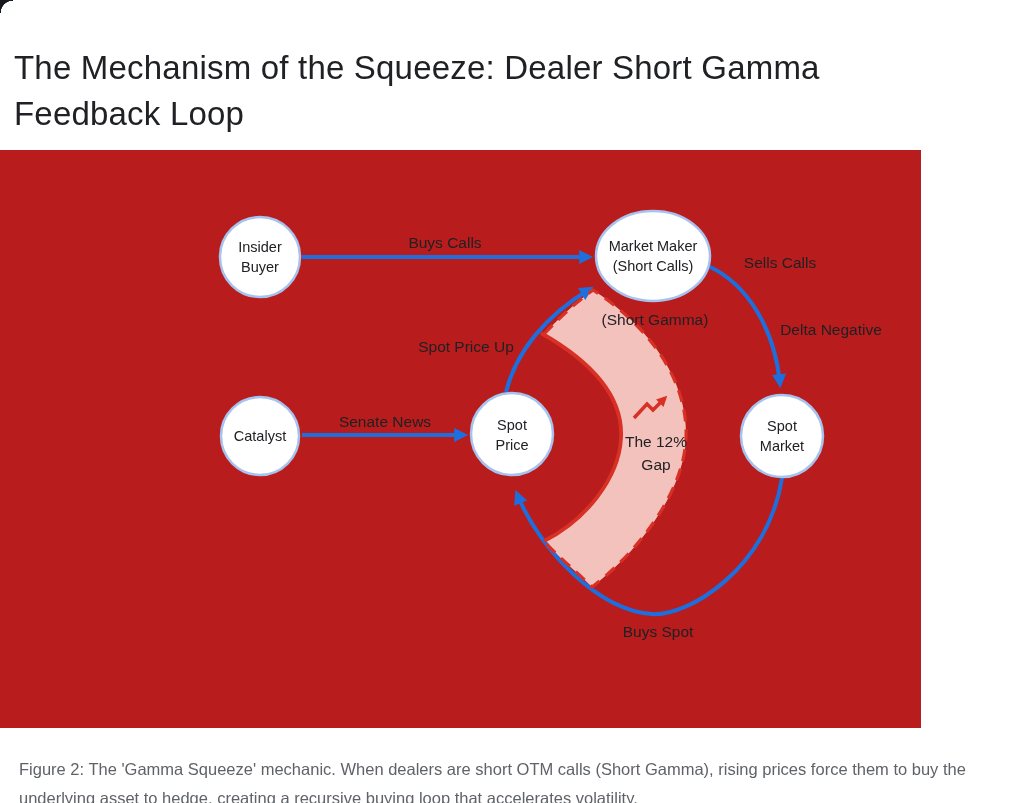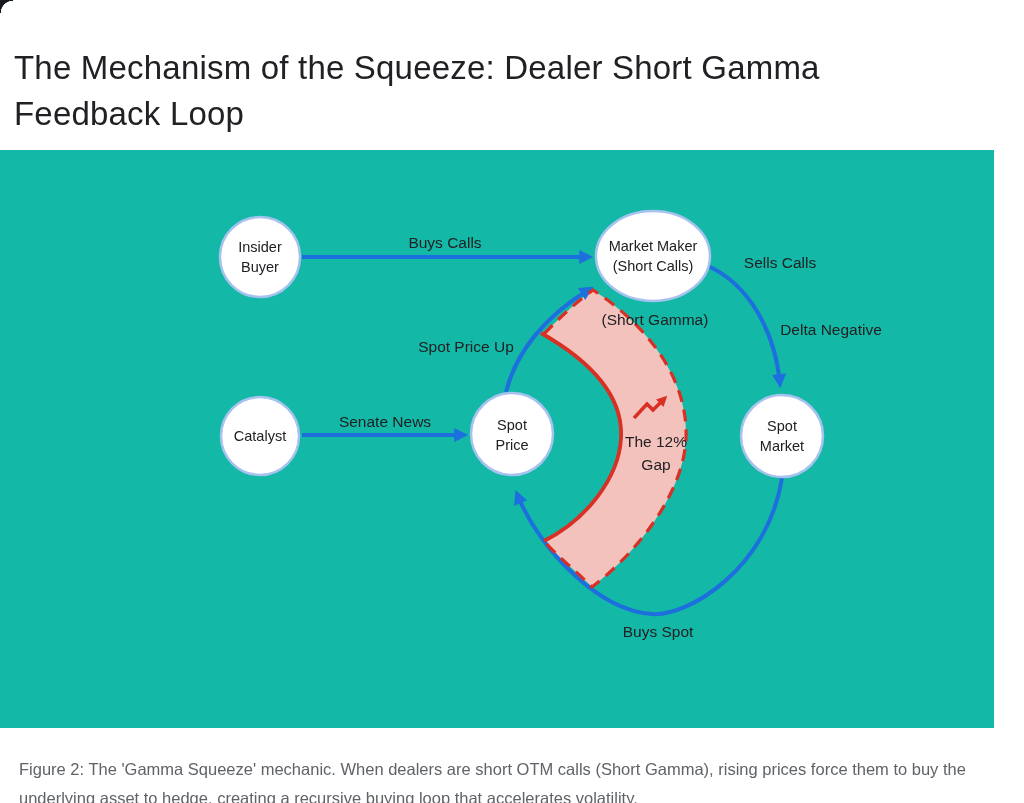--- a/index.html
+++ b/index.html
@@ -4,22 +4,22 @@
 <style>
   html,body{margin:0;padding:0;background:#ffffff;}
   body{width:1024px;height:803px;position:relative;overflow:hidden;
        font-family:"Liberation Sans", sans-serif;}
   .corner-artifact{position:absolute;top:0;left:0;width:13px;height:13px;
        background:radial-gradient(circle at 13px 13px, rgba(0,0,0,0) 12px, #16191d 12.5px);
        pointer-events:none;}
   .page-title{position:absolute;top:33px;left:2px;width:940px;
        font-size:33px;line-height:46px;font-weight:400;color:#202124;
        letter-spacing:0.2px;margin:12px;}
-  .figure-wrap{position:absolute;top:150px;left:0;width:994px;height:578px;
-       background:#14b8a6;}
+  .figure-wrap{position:absolute;top:150px;left:0;width:921px;height:578px;
+       background:#b91c1c;}
   .figure-svg{position:absolute;top:0;left:0;}
   .figure-caption{position:absolute;top:739px;left:3px;width:990px;margin:16px;
        font-size:16.5px;line-height:28.5px;color:#5f6368;font-weight:400;}
   svg text{fill:#202124;}
   .edge-label{font-size:15.5px;}
   .node-label{font-size:14.5px;}
 </style>
 </head>
 <body>
 

